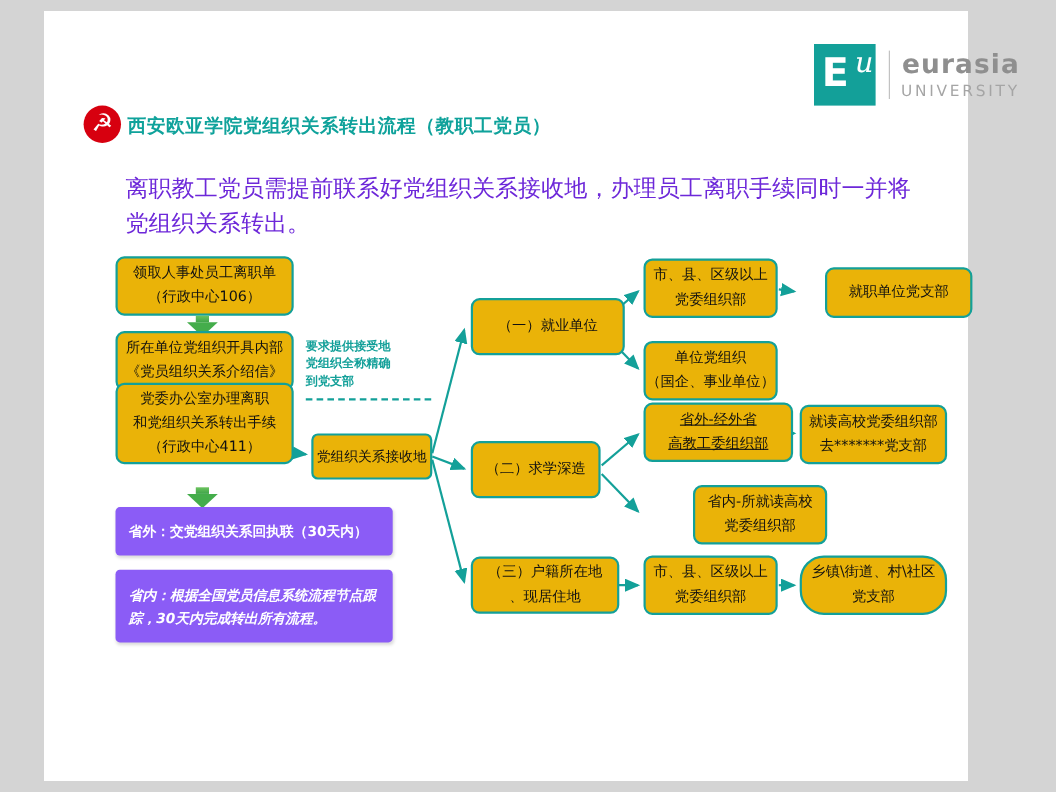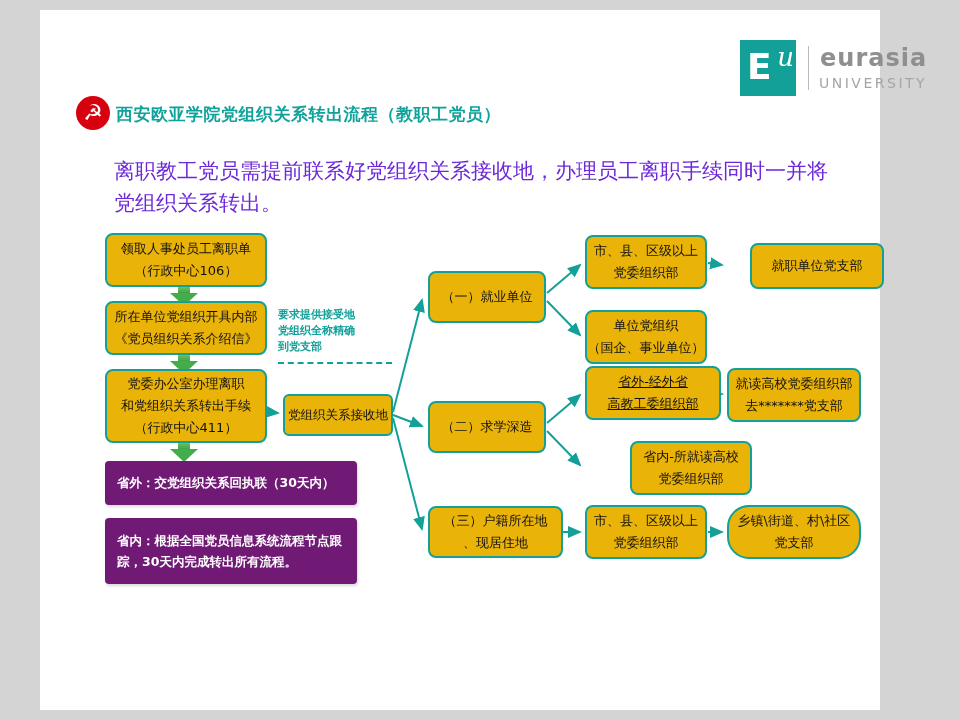--- a/index.html
+++ b/index.html
@@ -34,21 +34,21 @@
 
   .intro { position:absolute; left:114px; top:156px; width:760px; font-size:21px; line-height:1.5; color:#6d28d9; white-space:pre-line; }
 
   
   .wbox {
     position:absolute; background:#eab308; border:2px solid #13a099; border-radius:8px;
     display:flex; align-items:center; justify-content:center; text-align:center;
     font-size:13px; line-height:1.7; color:#111111; white-space:pre-line;
   }
   .tbox {
-    position:absolute; background:#701a75; border-radius:4px; color:#ffffff;
+    position:absolute; background:#8b5cf6; border-radius:4px; color:#ffffff;
     display:flex; align-items:center; text-align:left;
     font-size:12.5px; font-weight:bold; line-height:1.7; padding:4px 12px;
     white-space:pre-line; box-shadow:1px 2px 3px rgba(0,0,0,0.15);
   }
 
   .note {
     position:absolute; left:278px; top:307px; width:120px;
     color:#13a099; font-size:11px; font-weight:bold; line-height:1.45; white-space:pre-line;
   }
   .note-dash { position:absolute; left:278px; top:362px; width:114px; border-top:2px dashed #13a099; }
@@ -112,42 +112,42 @@
 </div>
 
 <div class="wbox" style="left:105px; top:301px; width:162px; height:54px;">所在单位党组织开具内部
 《党员组织关系介绍信》</div>
 
 <div class="garrow" style="left:170px; top:355px;">
   <div class="stem"></div>
     <div class="head"></div>
 </div>
 
-<div class="wbox" style="left:105px; top:369px; width:162px; height:74px;">党委办公室办理离职
+<div class="wbox" style="left:105px; top:348px; width:162px; height:74px;">党委办公室办理离职
 和党组织关系转出手续
 （行政中心411）</div>
 
 <div class="garrow" style="left:170px; top:443px;">
   <div class="stem"></div>
     <div class="head"></div>
 </div>
 
 <div class="tbox" style="left:105px; top:461px; width:252px; height:44px;">省外：交党组织关系回执联（30天内）</div>
 
-<div class="tbox" style="left:105px; top:518px; width:252px; height:66px;">省内：根据全国党员信息系统流程节点跟
+<div class="tbox" style="left:105px; top:518px; width:252px; height:66px;font-style:italic;">省内：根据全国党员信息系统流程节点跟
 踪，30天内完成转出所有流程。</div>
 
 <div class="note">要求提供接受地
 党组织全称精确
 到党支部</div>
 <div class="note-dash"></div>
 
 <div class="wbox" style="left:283px; top:394px; width:110px; height:42px; font-size:12.5px; border-radius:6px;">党组织关系接收地</div>
 
-<div class="wbox" style="left:428px; top:271px; width:118px; height:52px;">（一）就业单位</div>
+<div class="wbox" style="left:428px; top:271px; width:140px; height:52px;">（一）就业单位</div>
 <div class="wbox" style="left:428px; top:401px; width:118px; height:52px;">（二）求学深造</div>
 <div class="wbox" style="left:428px; top:506px; width:135px; height:52px;">（三）户籍所在地
 、现居住地</div>
 
 <div class="wbox" style="left:585px; top:235px; width:122px; height:54px;">市、县、区级以上
 党委组织部</div>
 <div class="wbox" style="left:585px; top:310px; width:122px; height:54px;">单位党组织
 （国企、事业单位）</div>
 <div class="wbox" style="left:585px; top:366px; width:136px; height:54px;text-decoration:underline;">省外-经外省
 高教工委组织部</div>

